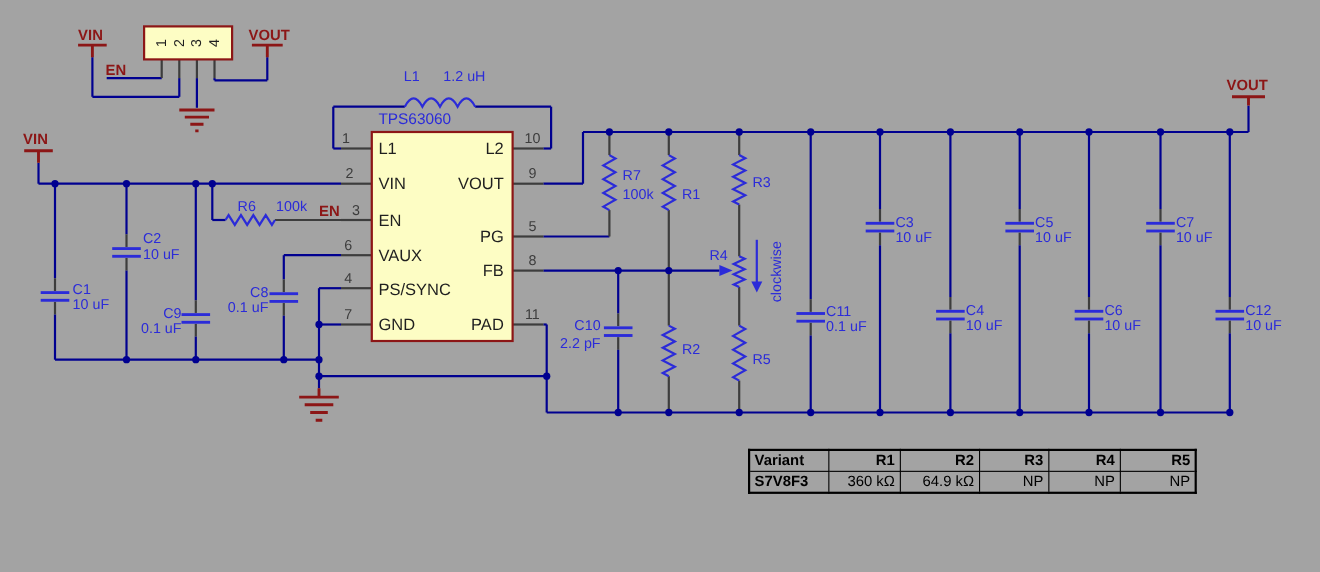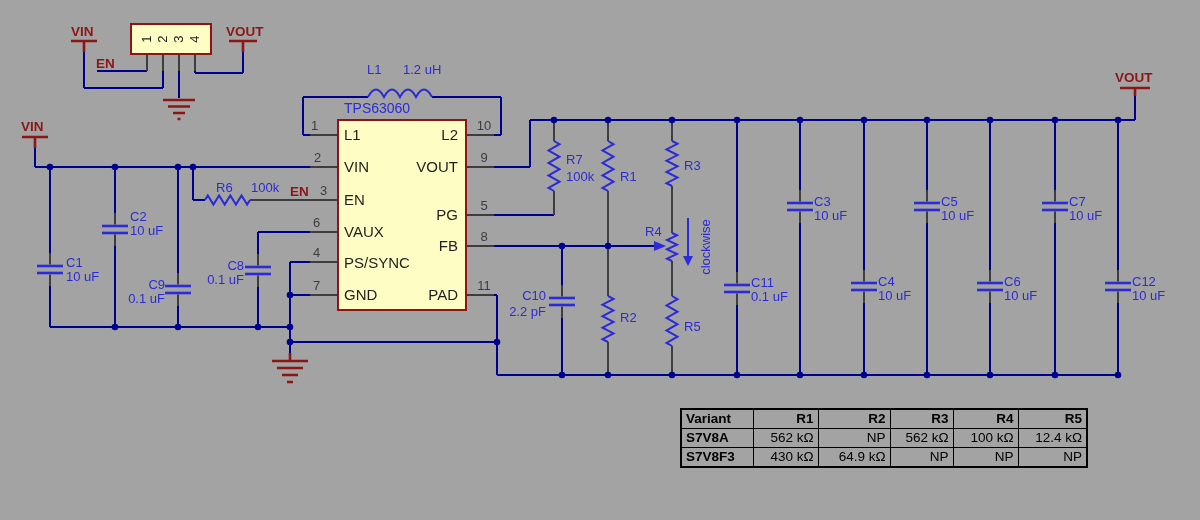--- a/index.html
+++ b/index.html
@@ -361,30 +361,22 @@
     <tbody>
         <tr>
       <th class="cvar">Variant</th>
       <th>R1</th>
       <th>R2</th>
       <th>R3</th>
       <th>R4</th>
       <th>R5</th>
     </tr>
     <tr>
-      <td class="cvar">S7V8A</td>
-      <td>562 kΩ</td>
-      <td>NP</td>
-      <td>562 kΩ</td>
-      <td>100 kΩ</td>
-      <td>12.4 kΩ</td>
-    </tr>
-    <tr>
       <td class="cvar">S7V8F3</td>
-      <td>430 kΩ</td>
+      <td>360 kΩ</td>
       <td>64.9 kΩ</td>
       <td>NP</td>
       <td>NP</td>
       <td>NP</td>
     </tr>
   </tbody>
     </table>
 </div>
 
 </body></html>

